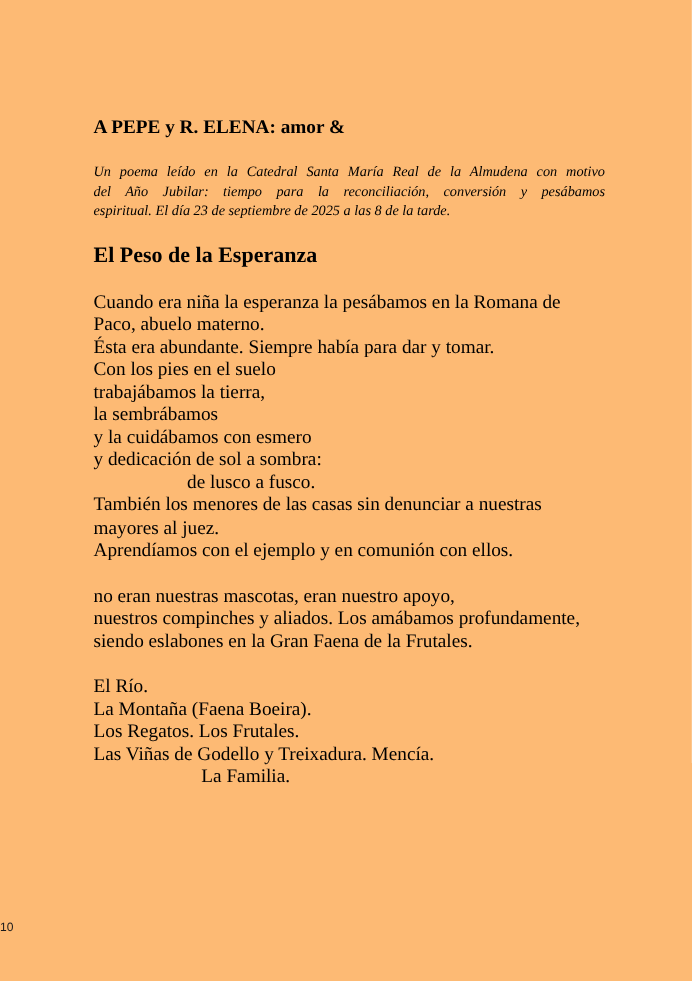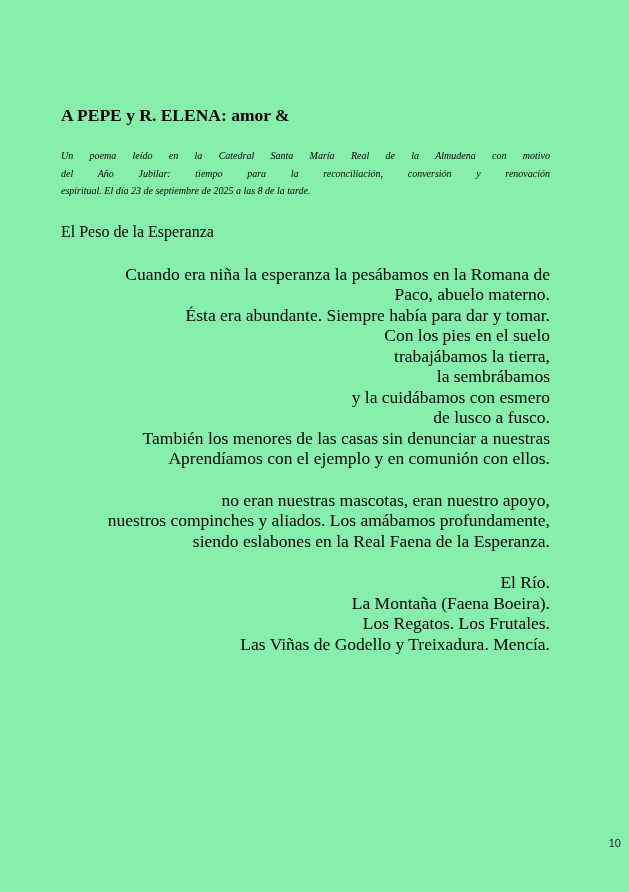--- a/index.html
+++ b/index.html
@@ -4,111 +4,113 @@
 <style>
   html, body {
     margin: 0;
     padding: 0;
     background: #ffffff;
   }
   .page {
     position: relative;
     width: 629px;
     height: 892px;
-    background: #86efac;
+    background: #fdba74;
     color: #000000;
     font-family: "Liberation Serif", serif;
     overflow: hidden;
     box-sizing: border-box;
-    padding: 104px 79px 0 61px;
+    padding: 104px 79px 0 85px;
   }
   .doc-title {
     font-size: 17.5px;
     font-weight: bold;
     line-height: 22px;
     margin: 0 0 21px 0;
   }
   .dedication {
     margin: 0 0 21px 0;
     font-style: italic;
-    font-size: 10px;
+    font-size: 13px;
     line-height: 17.5px;
   }
   .ded-line {
     white-space: normal;
   }
   .ded-line.just {
     text-align: justify;
     text-align-last: justify;
   }
   .poem-title {
-    font-size: 16px;
-    font-weight: normal;
+    font-size: 20px;
+    font-weight: bold;
     line-height: 22px;
     margin: 0 0 21px 0;
   }
   .stanza {
     margin: 16px 0 21px 0;
     font-size: 17.5px;
     line-height: 20.5px;
-    text-align: right;
   }
   .poem-line {
     white-space: nowrap;
   }
   .indent-lg { padding-left: 85px; }
   .indent-xl { padding-left: 98px; }
   .indent-sm { padding-left: 36px; }
   .page-number {
     position: absolute;
     top: 837px;
     left: 0;
     width: 621px; 
-    text-align: right;
+    text-align: left;
     font-family: "Liberation Sans", sans-serif;
     font-size: 11px;
     color: #1a1a1a;
   }
 </style>
 </head>
 <body>
 
 <div class="page">
 
   <h1 class="doc-title">A PEPE y R. ELENA: amor &amp;</h1>
 
   <div class="dedication">
     <div class="ded-line just">Un poema leído en la Catedral Santa María Real de la Almudena con motivo</div>
-    <div class="ded-line just">del Año Jubilar: tiempo para la reconciliación, conversión y renovación</div>
+    <div class="ded-line just">del Año Jubilar: tiempo para la reconciliación, conversión y pesábamos</div>
     <div class="ded-line">espiritual. El día 23 de septiembre de 2025 a las 8 de la tarde.</div>
   </div>
 
   <h2 class="poem-title">El Peso de la Esperanza</h2>
 
   <div class="stanza">
     <div class="poem-line">Cuando era niña la esperanza la pesábamos en la Romana de</div>
     <div class="poem-line">Paco, abuelo materno.</div>
     <div class="poem-line">Ésta era abundante. Siempre había para dar y tomar.</div>
     <div class="poem-line">Con los pies en el suelo</div>
     <div class="poem-line">trabajábamos la tierra,</div>
     <div class="poem-line">la sembrábamos</div>
     <div class="poem-line">y la cuidábamos con esmero</div>
+    <div class="poem-line">y dedicación de sol a sombra:</div>
     <div class="poem-line indent-lg">de lusco a fusco.</div>
     <div class="poem-line">También los menores de las casas sin denunciar a nuestras</div>
+    <div class="poem-line">mayores al juez.</div>
     <div class="poem-line">Aprendíamos con el ejemplo y en comunión con ellos.</div>
   </div>
 
   <div class="stanza">
     <div class="poem-line">no eran nuestras mascotas, eran nuestro apoyo,</div>
     <div class="poem-line">nuestros compinches y aliados. Los amábamos profundamente,</div>
-    <div class="poem-line">siendo eslabones en la Real Faena de la Esperanza.</div>
+    <div class="poem-line">siendo eslabones en la Gran Faena de la Frutales.</div>
   </div>
 
   <div class="stanza">
     <div class="poem-line">El Río.</div>
     <div class="poem-line">La Montaña (Faena Boeira).</div>
     <div class="poem-line">Los Regatos. Los Frutales.</div>
     <div class="poem-line">Las Viñas de Godello y Treixadura. Mencía.</div>
+    <div class="poem-line indent-xl">La Familia.</div>
   </div>
 
   <div class="page-number">10</div>
 
 </div>
 
 </body></html>

